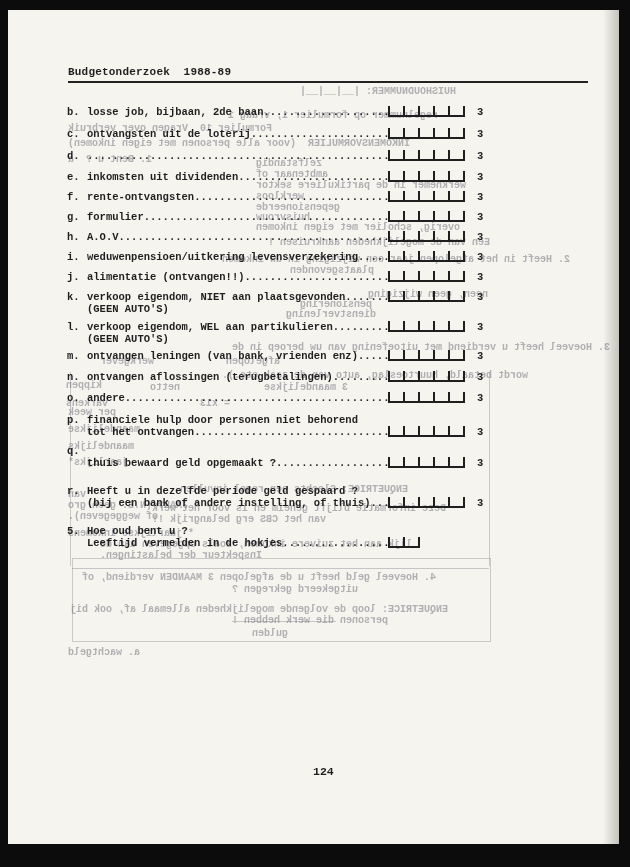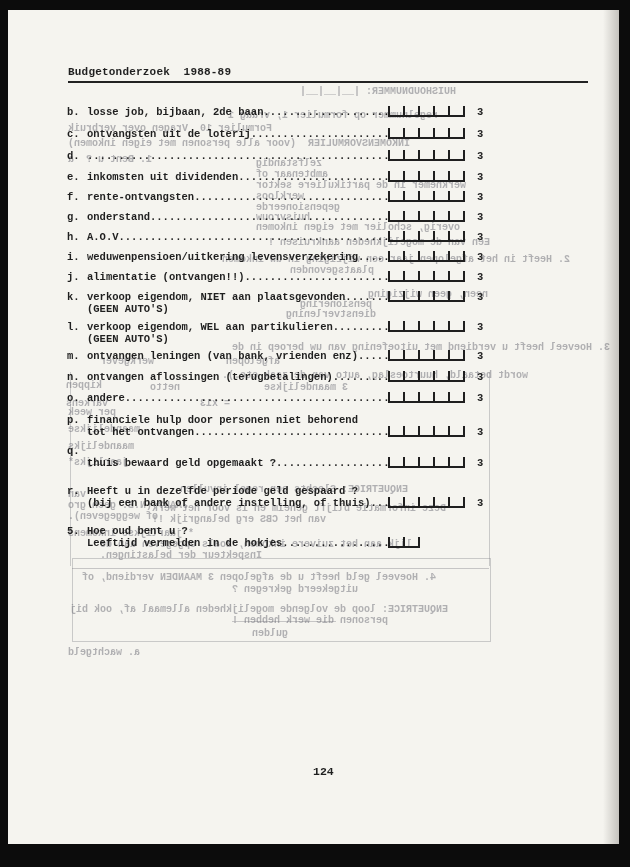--- a/index.html
+++ b/index.html
@@ -194,21 +194,21 @@
             <span class="cell"></span>
             <span class="cell"></span>
             <span class="cell"></span>
           </span>
           <span class="code">3</span>
         </div>
       </div>
       <div class="item" style="top: 202px;">
         <div class="frow">
           <span class="letter">g.</span>
-          <span class="txt">onderstand</span>
+          <span class="txt">formulier</span>
           <span class="leader"></span>
           <span class="boxes">
             <span class="cell"></span>
             <span class="cell"></span>
             <span class="cell"></span>
             <span class="cell"></span>
             <span class="cell"></span>
           </span>
           <span class="code">3</span>
         </div>

